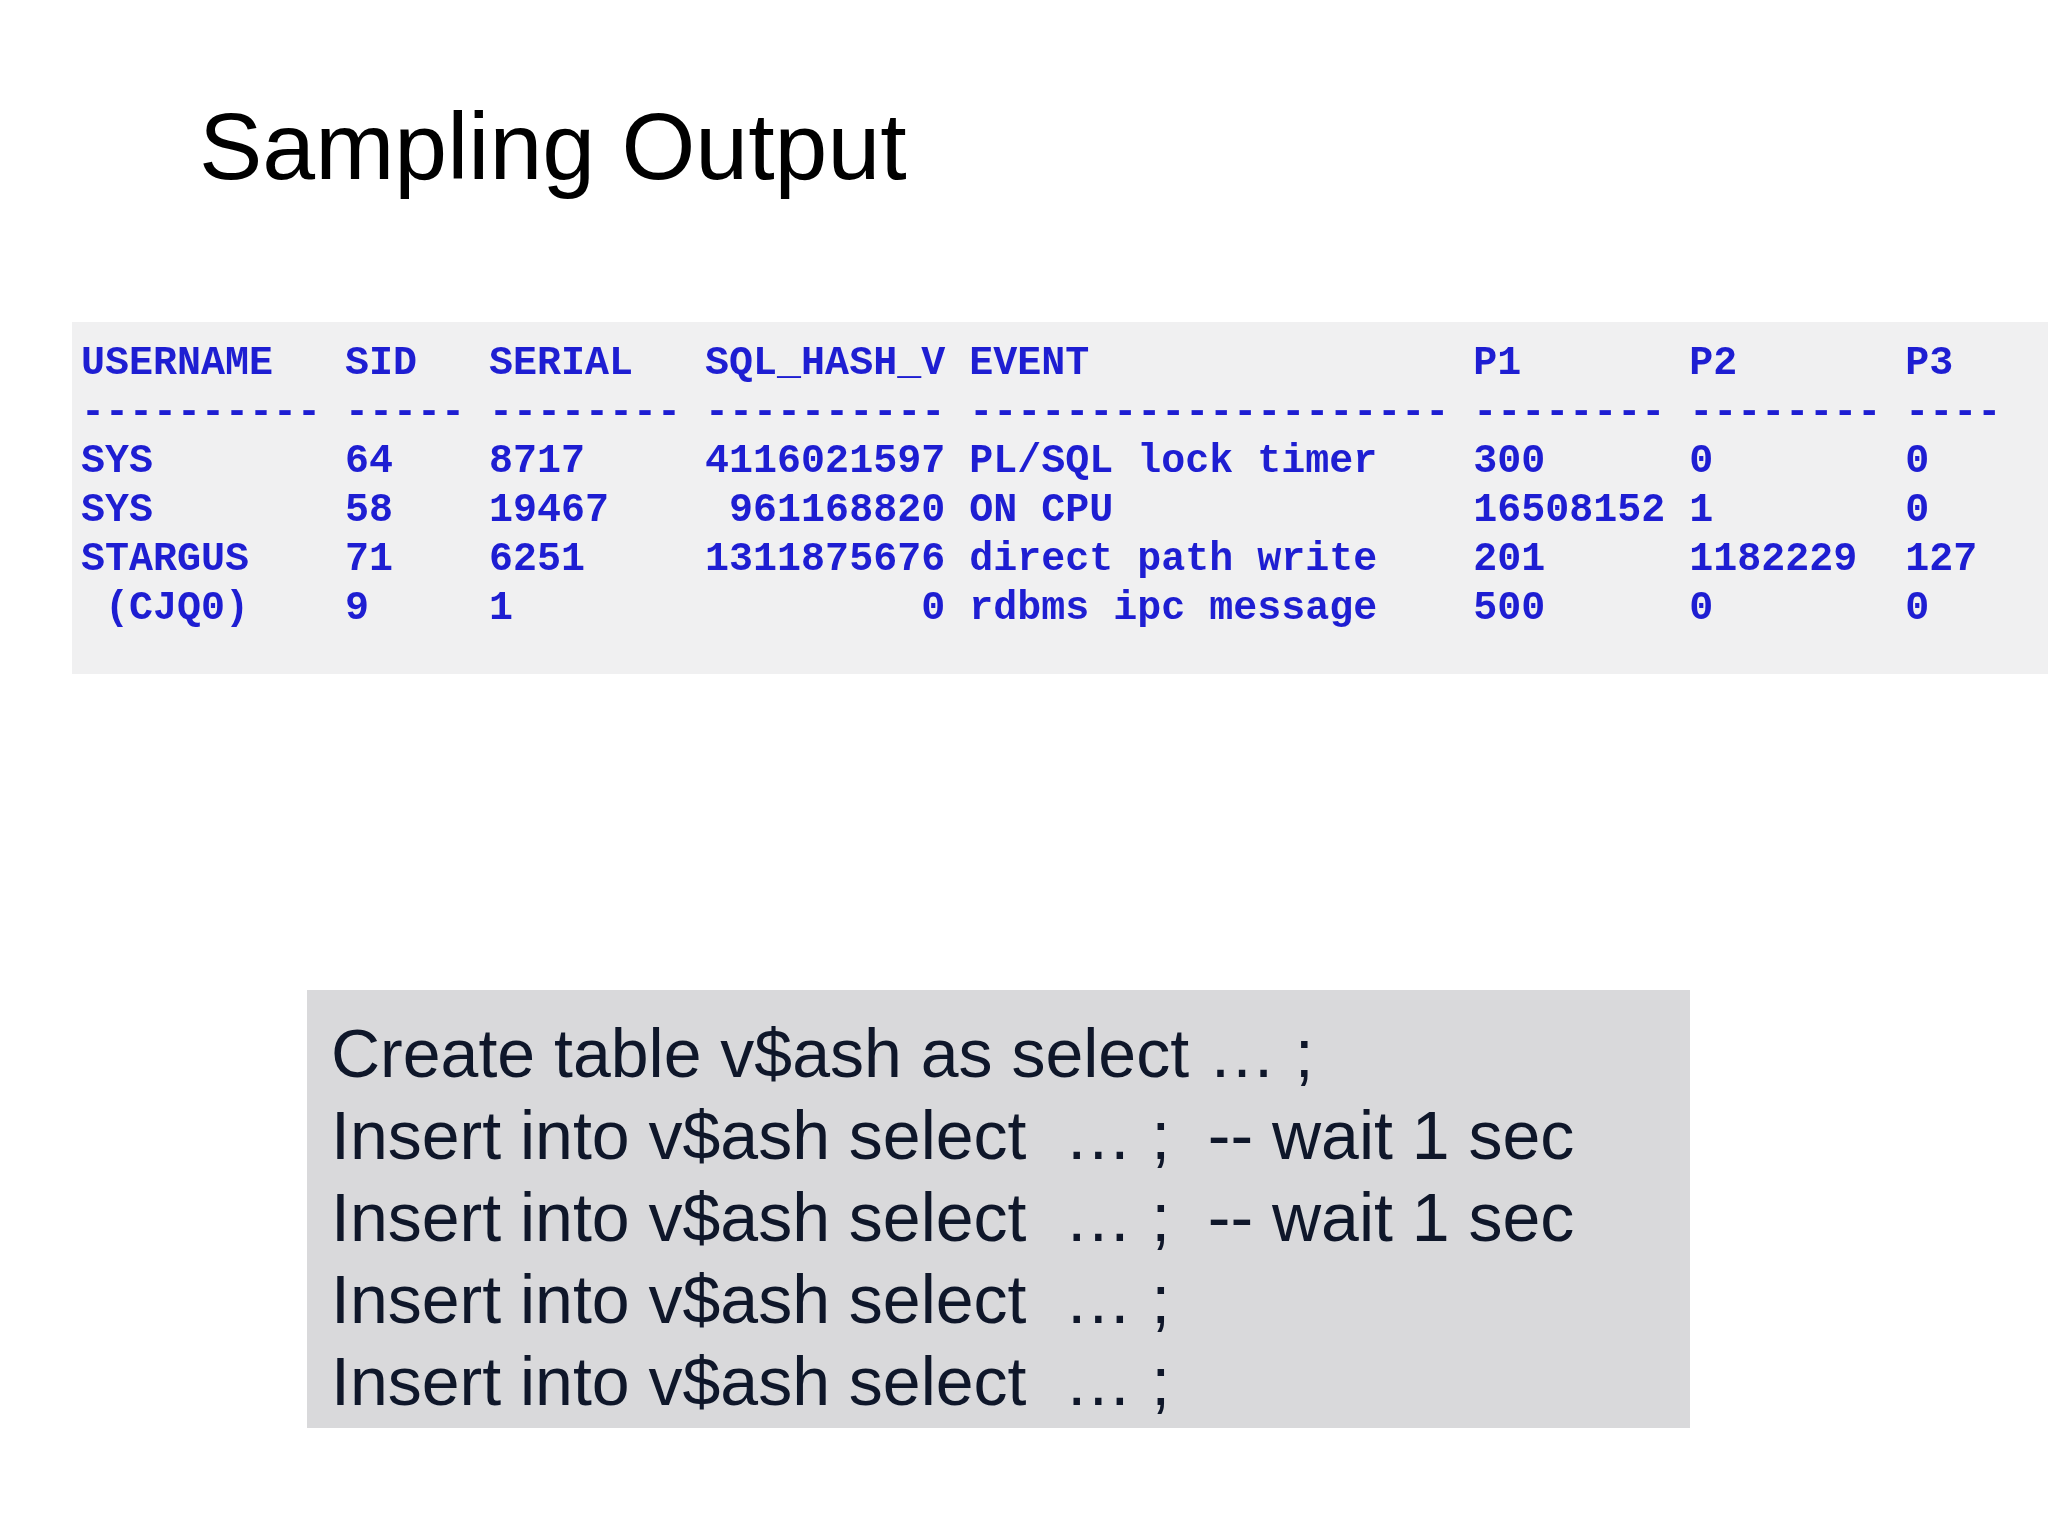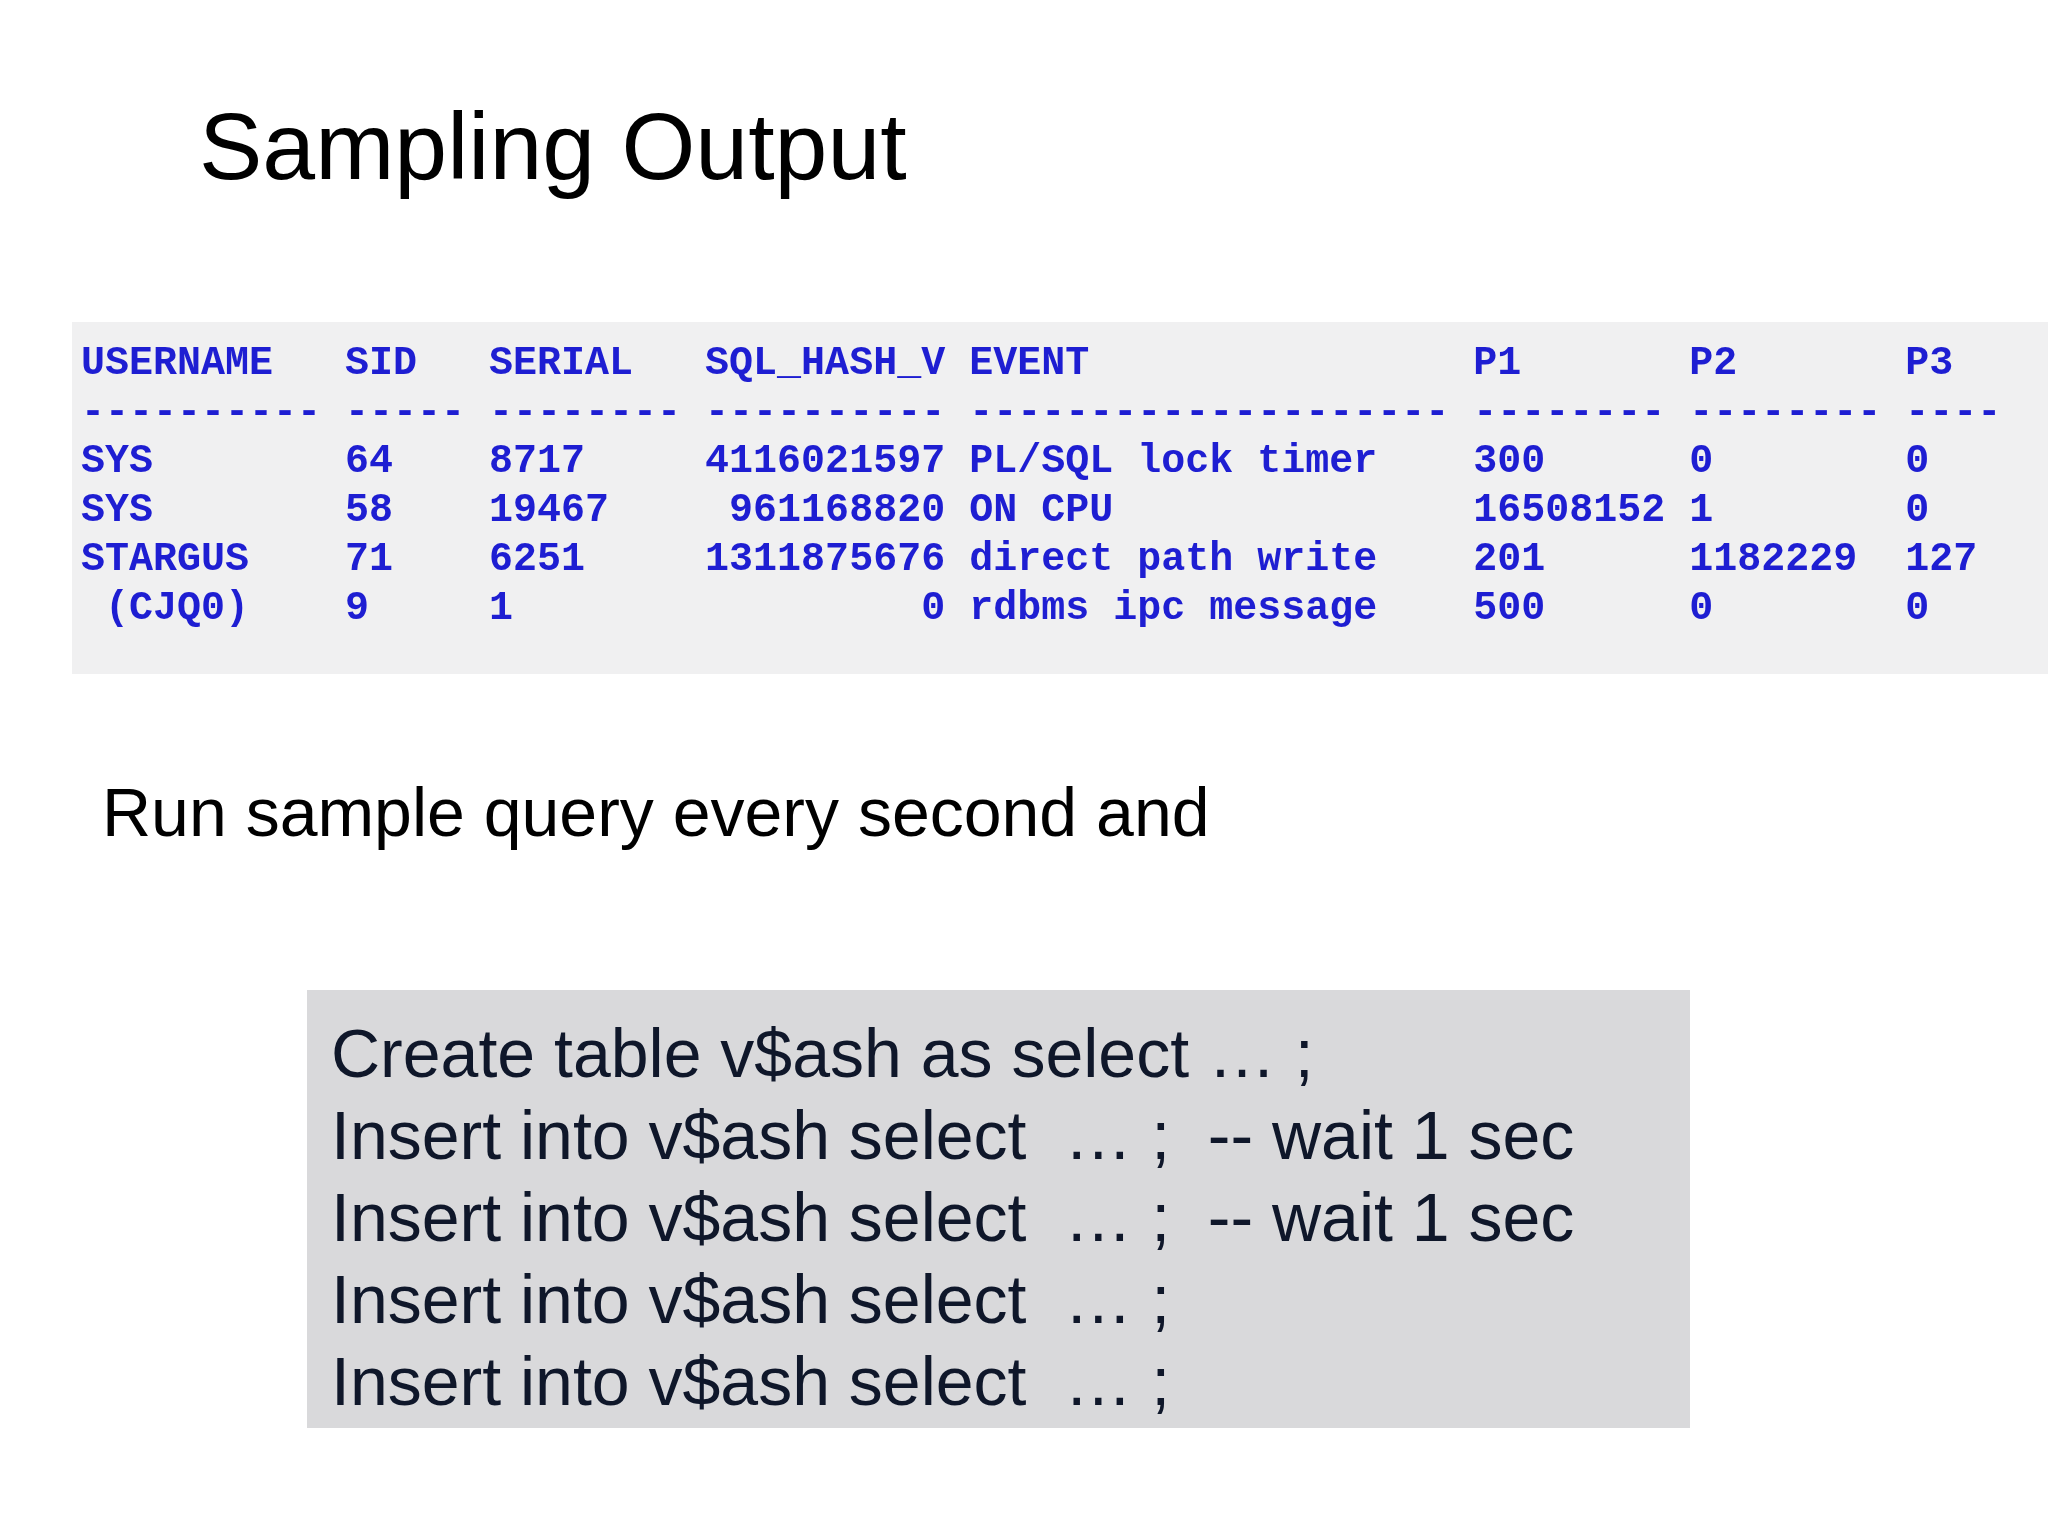--- a/index.html
+++ b/index.html
@@ -78,21 +78,20 @@
   <div class="terminal">
     <div class="term-line">USERNAME   SID   SERIAL   SQL_HASH_V EVENT                P1       P2       P3</div>
     <div class="term-line">---------- ----- -------- ---------- -------------------- -------- -------- ----</div>
     <div class="term-line">SYS        64    8717     4116021597 PL/SQL lock timer    300      0        0</div>
     <div class="term-line">SYS        58    19467     961168820 ON CPU               16508152 1        0</div>
     <div class="term-line">STARGUS    71    6251     1311875676 direct path write    201      1182229  127</div>
     <div class="term-line"> (CJQ0)    9     1                 0 rdbms ipc message    500      0        0</div>
   </div>
 
   <div class="subtext">
-    <div class="body-line">Run sample query every second and</div>
   </div>
 
   <div class="codebox">
     <div class="code-line">Create table v$ash as select … ;</div>
     <div class="code-line">Insert into v$ash select  … ;  -- wait 1 sec</div>
     <div class="code-line">Insert into v$ash select  … ;  -- wait 1 sec</div>
     <div class="code-line">Insert into v$ash select  … ;</div>
     <div class="code-line">Insert into v$ash select  … ;</div>
   </div>
 

